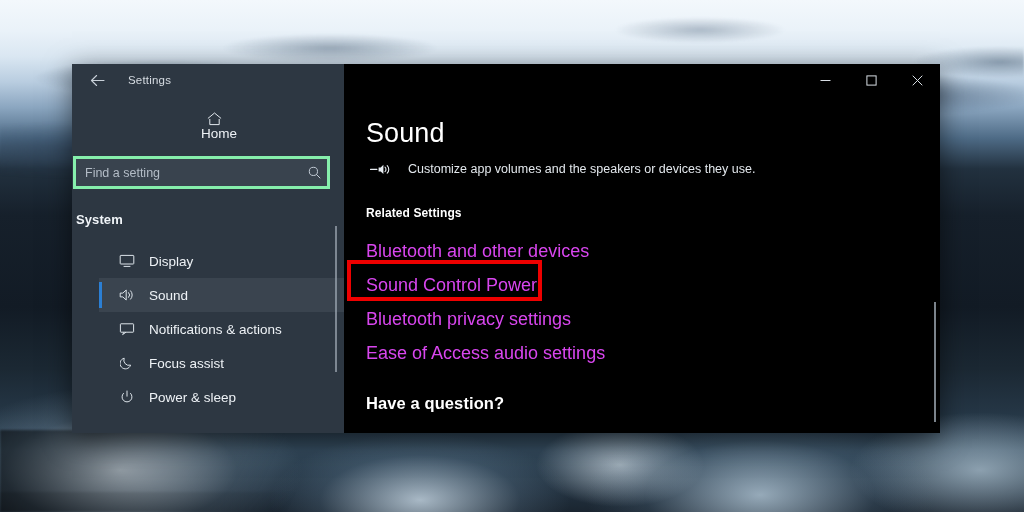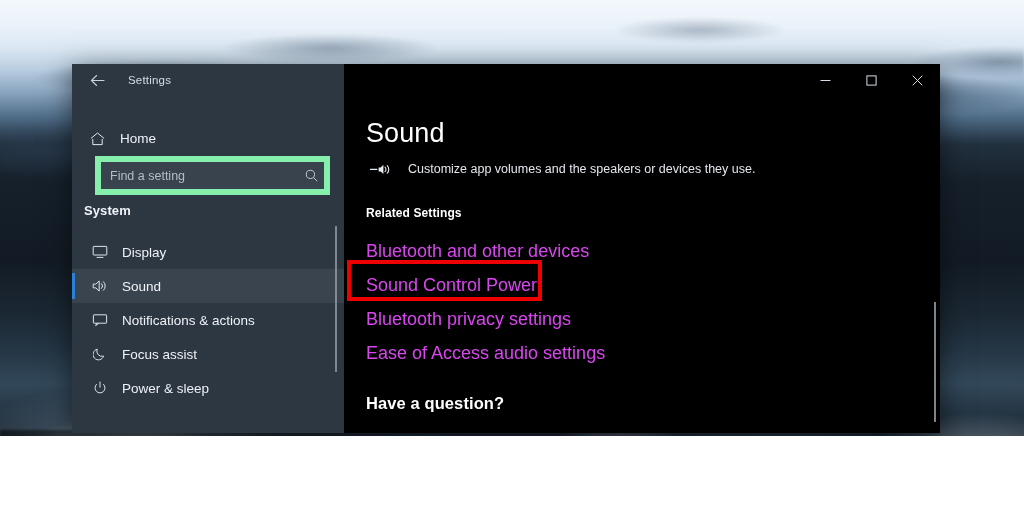--- a/index.html
+++ b/index.html
@@ -7,21 +7,21 @@
     padding: 0;
     width: 1024px;
     height: 512px;
     overflow: hidden;
     font-family: "Liberation Sans", sans-serif;
   }
 
   #root {
     position: relative;
     width: 1024px;
-    height: 436px;
+    height: 512px;
     overflow: hidden;
     background: #0c1219;
   }
 
   
   .wallpaper {
     position: absolute;
     inset: 0;
     background:
       
@@ -112,43 +112,44 @@
   .back-btn svg { display: block; }
   .settings-label {
     color: #d6dce2;
     font-size: 11.5px;
     margin-left: 16px;
     letter-spacing: 0.2px;
   }
 
   .home-row {
     display: flex;
-    align-items: flex-end;
+    align-items: center;
     height: 34px;
     padding-left: 12px;
     margin-top: 16px;
+    flex-direction: column;
   }
   .home-row .ico {
     width: 26px;
     display: flex;
     align-items: center;
     justify-content: center;
     color: #e2e8ee;
   }
   .home-row .txt {
     color: #eef2f6;
     font-size: 13.5px;
     margin-left: 10px;
   }
 
   .search-wrap {
-    margin: 10px 14px 0 23px;
+    margin: 10px 14px 0 1px;
     height: 27px;
     background: #39434e;
-    border: 6px solid #86efac;
+    border: 3px solid #86efac;
     display: flex;
     align-items: center;
     position: relative;
   }
   .search-wrap input {
     flex: 1;
     background: transparent;
     border: none;
     outline: none;
     color: #b9c2cc;
@@ -162,26 +163,26 @@
     display: flex;
     align-items: center;
     justify-content: center;
     color: #c3ccd6;
   }
 
   .section-head {
     color: #f0f4f8;
     font-size: 13px;
     font-weight: bold;
-    padding-left: 12px;
-    margin-top: 8px;
+    padding-left: 4px;
+    margin-top: 23px;
     letter-spacing: 0.1px;
   }
 
-  .nav-list { margin-top: 17px; }
+  .nav-list { margin-top: 17px; padding-left: 27px; }
   .nav-item {
     position: relative;
     display: flex;
     align-items: center;
     height: 34px;
     padding-left: 16px;
   }
   .nav-item .ico {
     width: 24px;
     display: flex;

